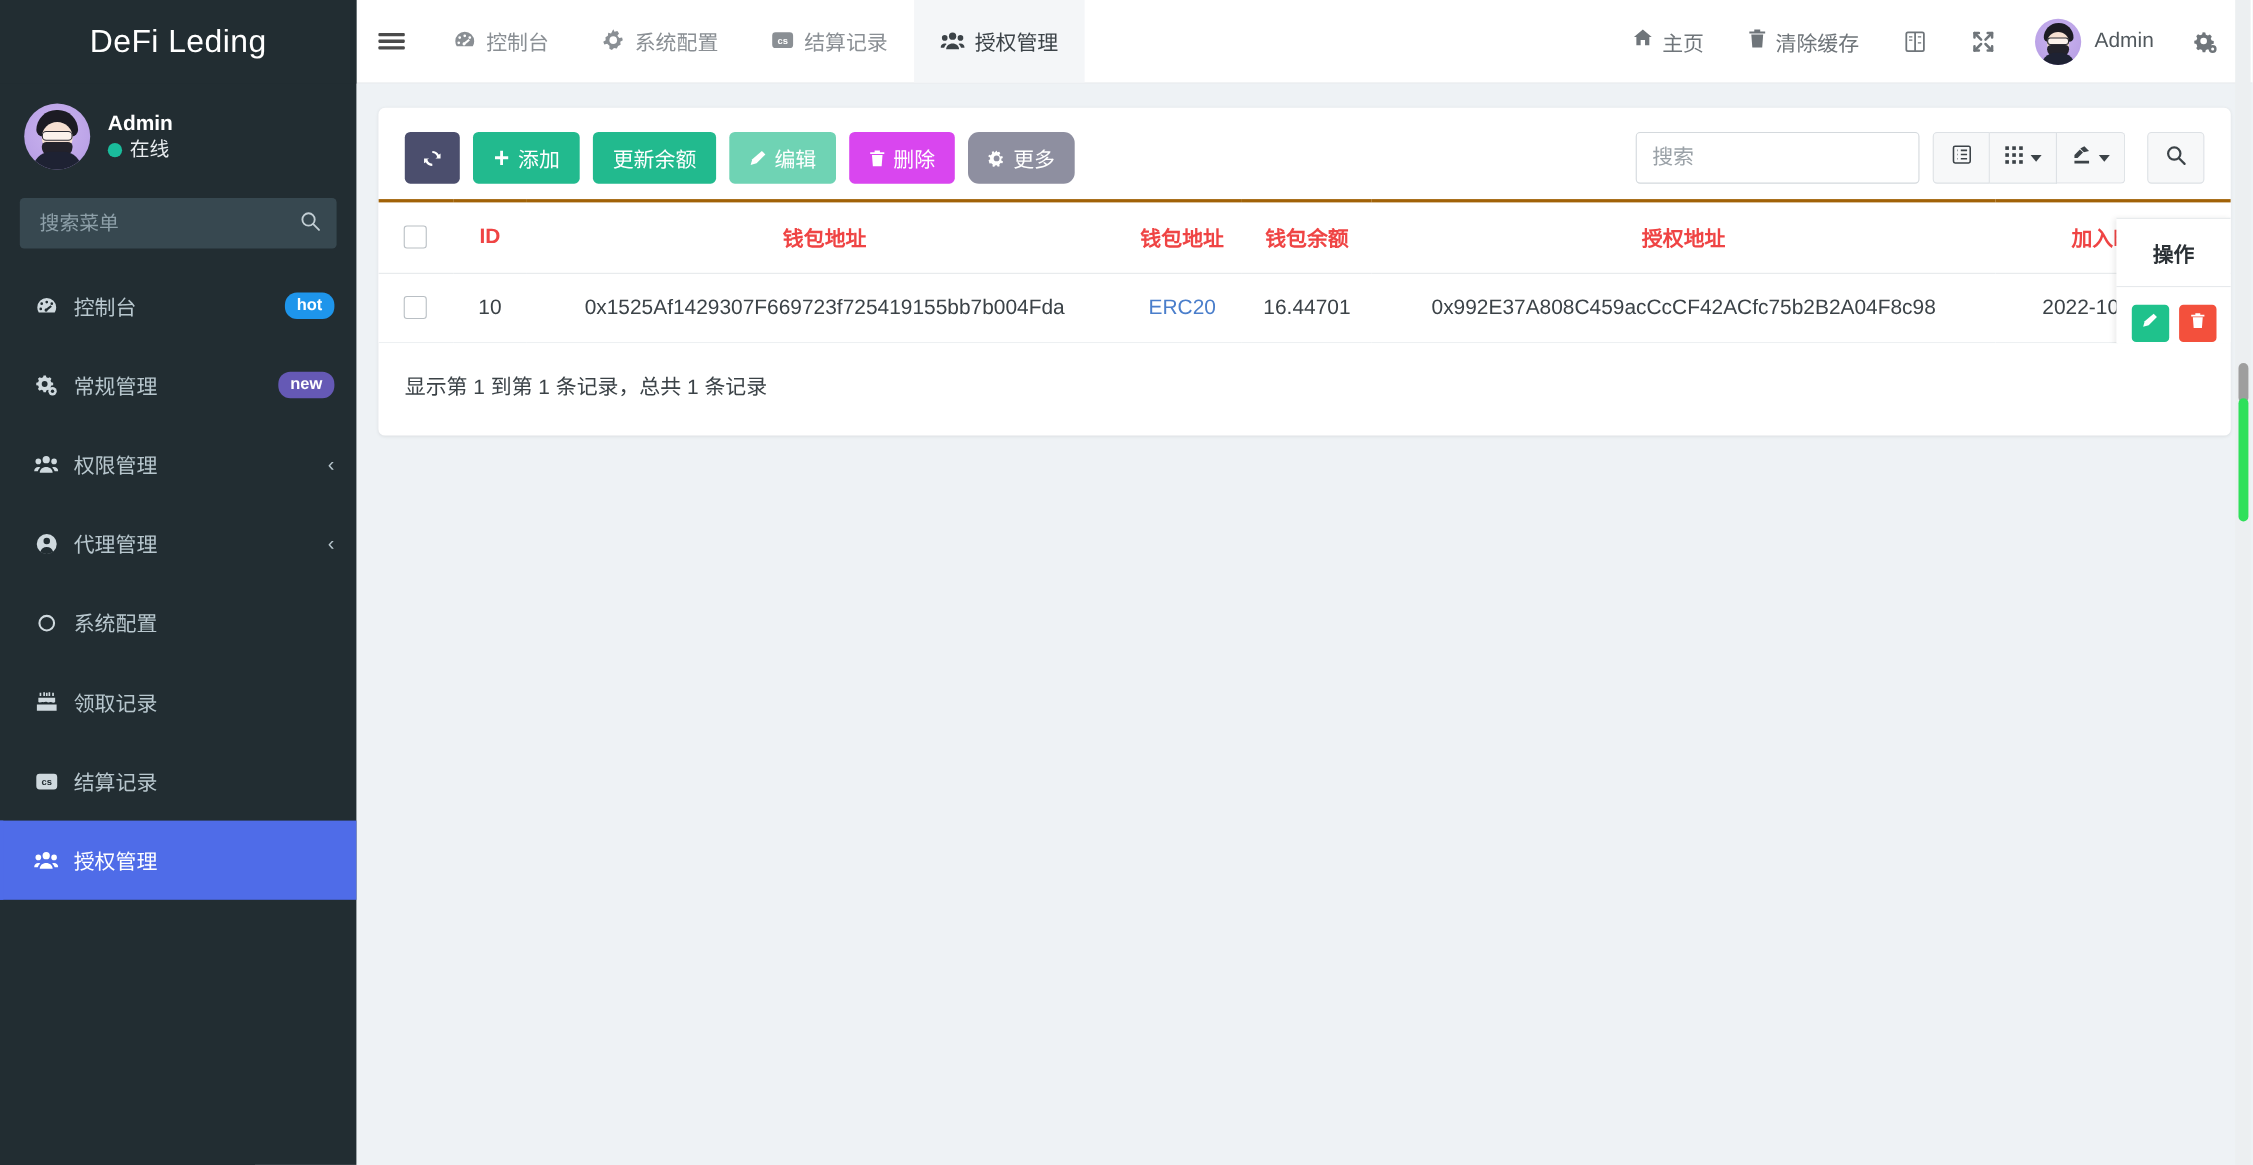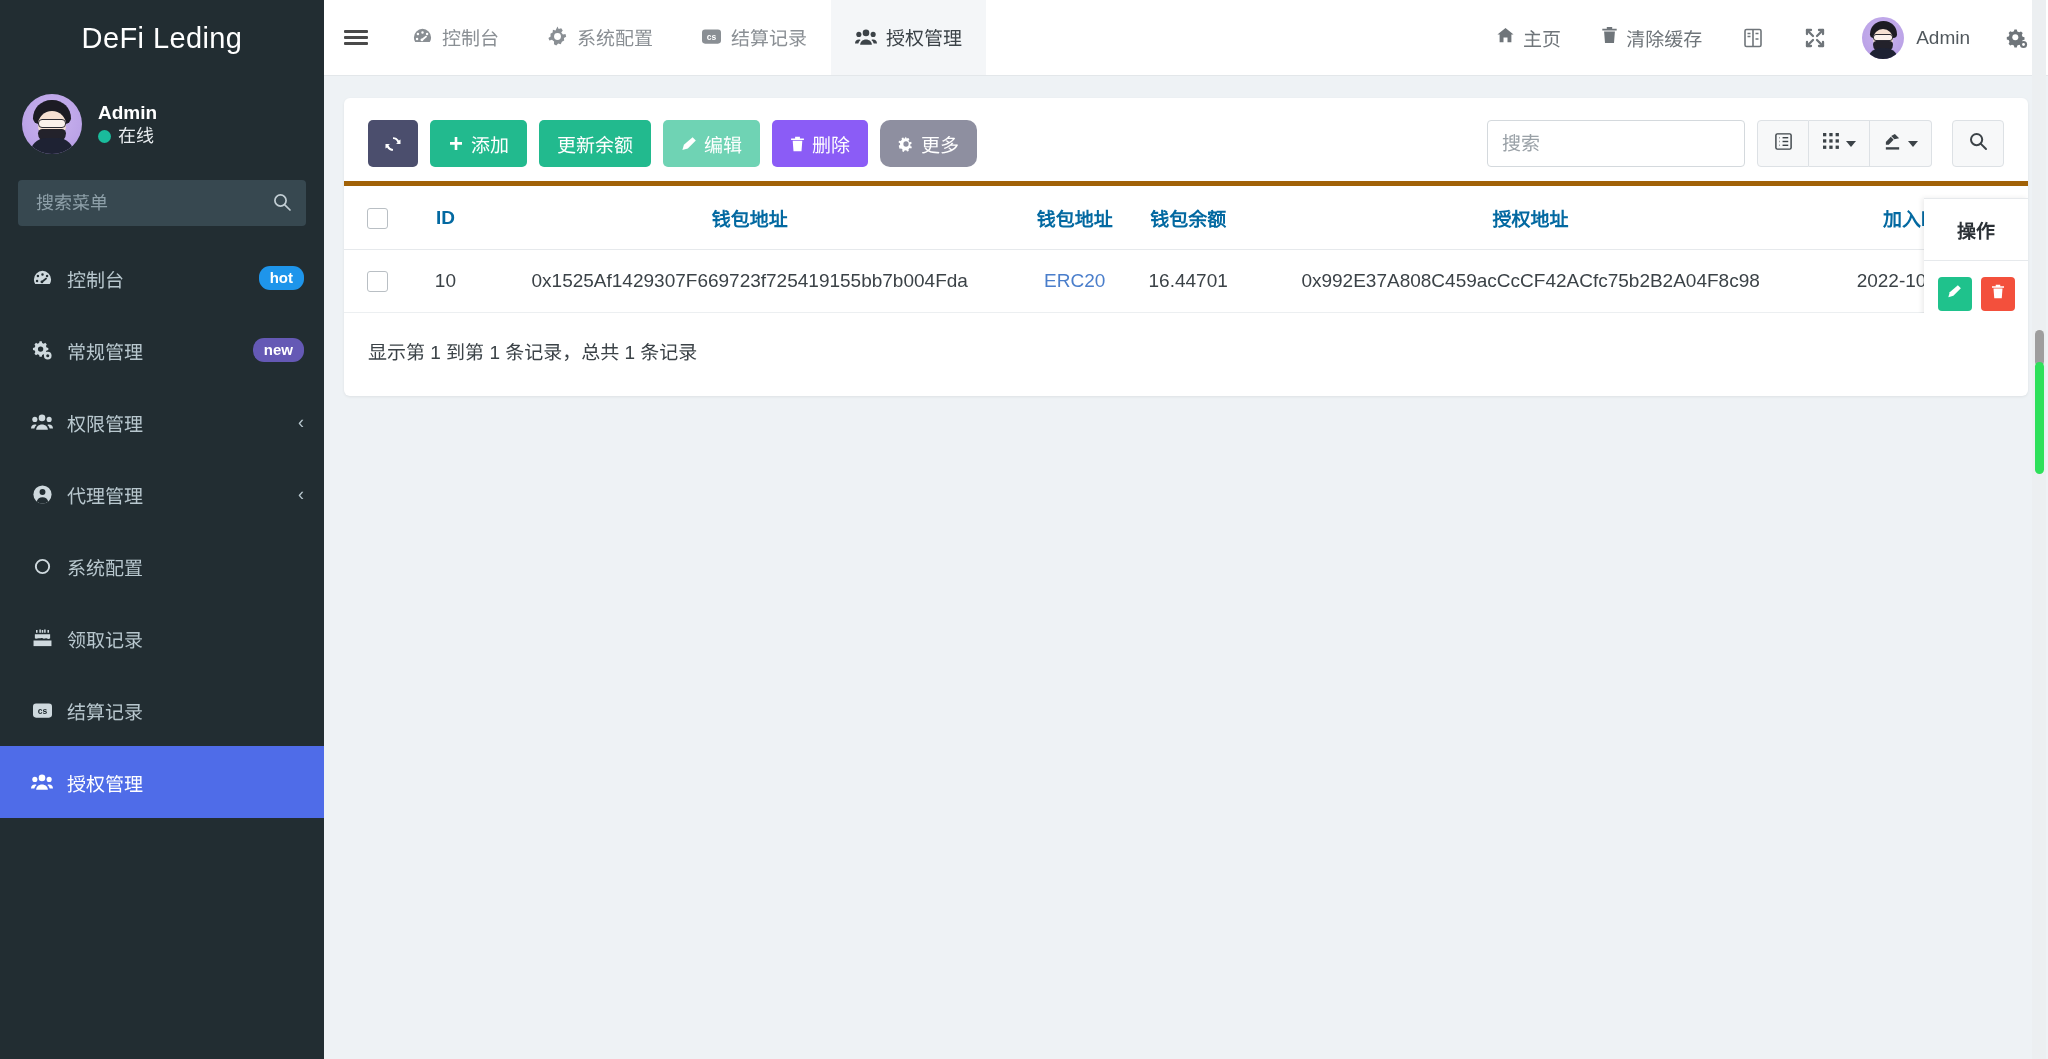--- a/index.html
+++ b/index.html
@@ -120,21 +120,21 @@
     cursor: pointer;
   }
   .hamburger span { display: block; width: 24px; height: 2.5px; background: #4a4a4a; margin: 3.5px 0; border-radius: 1px; }
   .nav-tab {
     display: flex; align-items: center; gap: 9px;
     padding: 0 24px; color: #8a8f94; font-size: 19px; cursor: pointer;
     border-bottom: 2px solid transparent;
   }
   .nav-tab.active { background: #f4f6f8; color: #3c4348; }
   .nav-tab .ni { display: inline-flex; align-items: center; font-size: 19px; }
-  .nav-right { margin-left: auto; display: flex; align-items: center; gap: 0; }
+  .nav-right { margin-left: auto; display: flex; align-items: center; gap: 0; padding-right: 12px; }
   .nav-action {
     display: flex; align-items: center; gap: 8px;
     padding: 0 20px; height: 76px; color: #6f757a; font-size: 19px; cursor: pointer;
   }
   .nav-user { display: flex; align-items: center; gap: 12px; padding: 0 16px; cursor: pointer; }
   .nav-user .avatar { width: 42px; height: 42px; flex: 0 0 42px; }
   .nav-user .avatar .hair { left: 8px; top: 4px; width: 27px; height: 17px; border-radius: 14px 14px 4px 4px; }
   .nav-user .avatar .face { left: 11px; top: 12px; width: 20px; height: 20px; border-radius: 10px; }
   .nav-user .avatar .glasses { left: 11px; top: 17px; width: 20px; height: 7px; border-width: 1.2px; border-radius: 3px; }
   .nav-user .avatar .mask { left: 11px; top: 24px; width: 20px; height: 11px; border-radius: 4px 4px 8px 8px; }
@@ -158,21 +158,21 @@
     font-size: 19px; font-family: inherit;
     padding: 0 18px; height: 47px;
     display: inline-flex; align-items: center; gap: 7px;
     cursor: pointer; margin-right: 12px; white-space: nowrap;
   }
   .btn .bi { font-size: 18px; line-height: 1; display: inline-flex; }
   .btn-refresh { background: #4b4e6d; padding: 0 16px; }
   .btn-add { background: #22ba8e; }
   .btn-balance { background: #22ba8e; }
   .btn-edit { background: #6fd3b4; }
-  .btn-delete { background: #8b5cf6; }
+  .btn-delete { background: #d946ef; }
   .btn-more { background: #8e8fa0; border-radius: 10px; }
 
   .toolbar-right { margin-left: auto; display: flex; align-items: center; gap: 12px; border-radius: 19px; }
   .search-box {
     width: 258px; height: 47px; border: 1px solid #d4d9dd; border-radius: 4px;
     padding: 0 14px; font-size: 19px; color: #54595e; font-family: inherit;
     outline: none; background: #fff;
   }
   .search-box::placeholder { color: #9aa1a7; }
   .btn-group { display: flex; }
@@ -185,22 +185,22 @@
   .btn-group .ibtn:first-child { border-radius: 4px 0 0 4px; }
   .btn-group .ibtn:last-child { border-radius: 0 4px 4px 0; border-left: none; }
   .btn-group .ibtn:not(:first-child):not(:last-child) { border-left: none; }
   .ibtn-single { border-radius: 4px; margin-left: 8px; }
   .caret { width: 0; height: 0; border-left: 5px solid transparent; border-right: 5px solid transparent; border-top: 6px solid #3c4348; }
 
   
   .tbl-wrap { position: relative; overflow: hidden; }
   table.grid { width: 100%; border-collapse: collapse; table-layout: fixed; }
   table.grid th {
-    font-size: 19px; color: #0369a1; font-weight: bold;
-    border-top: 5px solid #a16207; border-bottom: 1px solid #e6e9ec;
+    font-size: 19px; color: #ef4444; font-weight: bold;
+    border-top: 3px solid #a16207; border-bottom: 1px solid #e6e9ec;
     padding: 18px 8px; text-align: center; background: #fff;
   }
   table.grid td {
     font-size: 19px; color: #3b4247;
     border-bottom: 1px solid #eceff1;
     padding: 20px 8px; text-align: center; background: #fff;
   }
   .c-check { width: 62px; }
   .c-id { width: 62px; }
   .c-wallet { width: 496px; }

